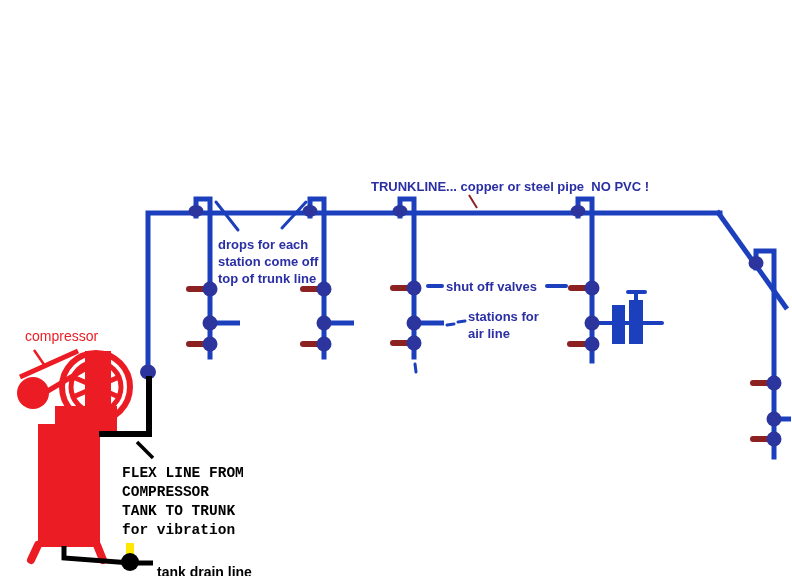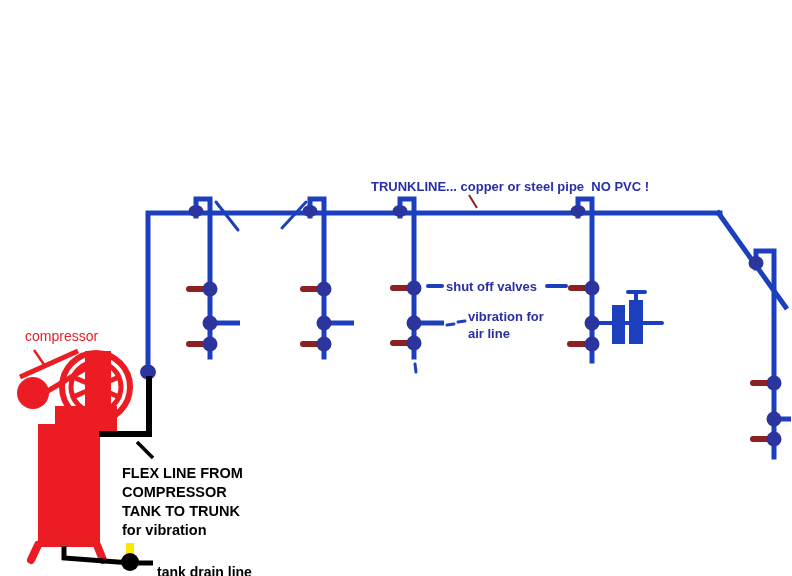--- a/index.html
+++ b/index.html
@@ -21,21 +21,21 @@
   .yellow-f{fill:var(--handle-yellow);stroke:none;}
   .diagram-label{position:absolute;font-weight:bold;white-space:pre-wrap;
                  color:var(--label-blue);font-size:13px;line-height:17px;}
   #lbl-trunkline{left:371px;top:178px;}
   #lbl-drops{left:218px;top:236px;}
   #lbl-shutoff{left:446px;top:278px;text-align:center;}
   #lbl-coupling{left:468px;top:308px;}
   #lbl-ballvalve{left:387px;top:369px;line-height:16.5px;}
   #lbl-waterfilter{left:664px;top:294px;line-height:16px;}
   #lbl-compressor{left:25px;top:328px;color:var(--compressor-red);font-weight:normal;font-size:14px;}
-  #lbl-flexline{left:122px;top:464px;color:var(--line-black);font-size:14.5px;line-height:19px;}
+  #lbl-flexline{left:122px;top:464px;color:var(--line-black);font-size:14.5px;line-height:19px;font-family:Liberation Mono, monospace;}
   #lbl-tankdrain{left:157px;top:554px;color:var(--line-black);font-size:14px;margin-top:10px;}
 </style>
 </head>
 <body>
 
 <div class="stage">
 
   <svg width="792" height="576" viewBox="0 0 792 576">
 
     <g>
@@ -142,22 +142,25 @@
     </g>
 
     <g>
       <polyline class="blk" stroke-width="5" points="64,546 64,558 131,563 153,563"></polyline>
       <rect class="yellow-f" x="126" y="543" width="8" height="14"></rect>
       <circle fill="var(--line-black)" cx="130" cy="562" r="9"></circle>
     </g>
   </svg>
 
   <div class="diagram-label" id="lbl-trunkline">TRUNKLINE... copper or steel pipe  NO PVC !</div>
+  <div class="diagram-label" id="lbl-drops">drops for each
+station come off
+top of trunk line</div>
   <div class="diagram-label" id="lbl-shutoff">shut off valves</div>
-  <div class="diagram-label" id="lbl-coupling">vibration for
+  <div class="diagram-label" id="lbl-coupling">stations for
 air line</div>
   <div class="diagram-label" id="lbl-compressor">compressor</div>
   <div class="diagram-label" id="lbl-flexline">FLEX LINE FROM
 COMPRESSOR
 TANK TO TRUNK
 for vibration</div>
   <div class="diagram-label" id="lbl-tankdrain">tank drain line</div>
 </div>
 
 </body></html>

